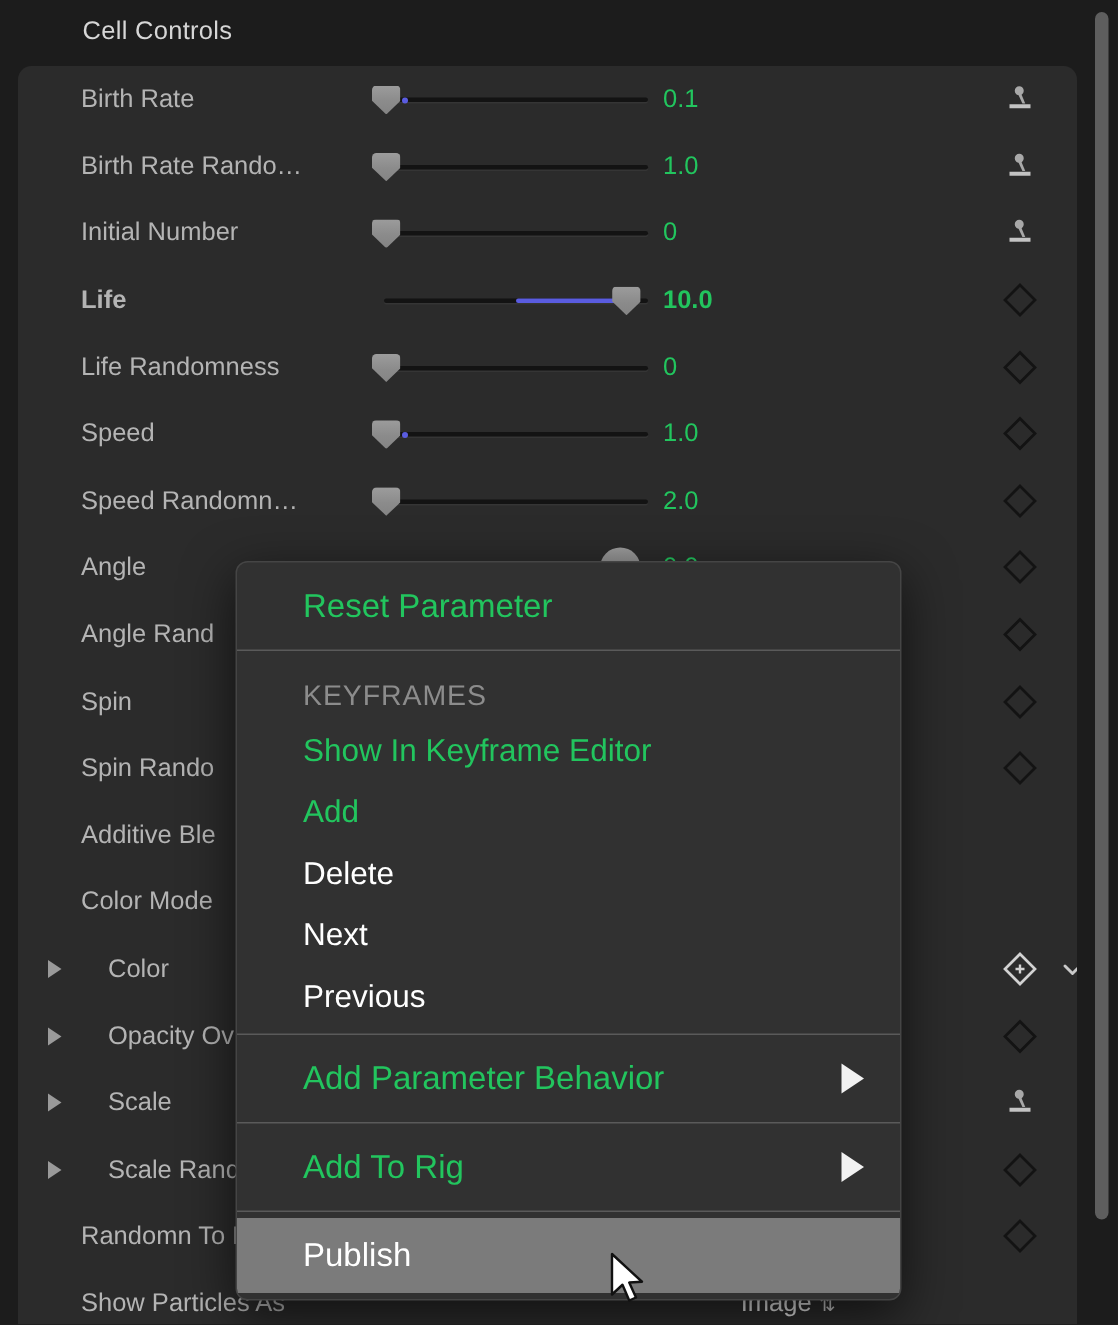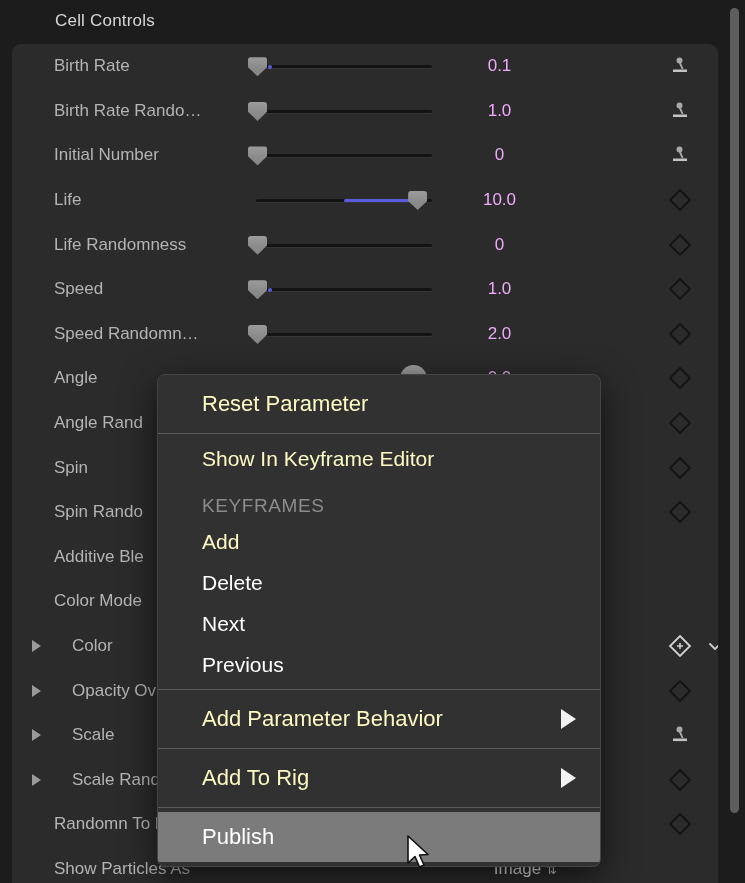--- a/index.html
+++ b/index.html
@@ -47,23 +47,23 @@
     border-radius:3px 3px 8px 8px;
     clip-path:polygon(0 0,100% 0,100% 52%,50% 100%,0 52%);
   }
   .knob-round{
     position:absolute;width:27px;height:27px;border-radius:50%;
     background:linear-gradient(180deg,#9c9c9c,#848484);
   }
 
   
   .value{
-    position:absolute;left:430px;width:115px;text-align:center;
+    position:absolute;left:430px;width:115px;text-align:left;
     top:50%;transform:translateY(-50%);
-    font-size:17px;color:#f0abfc;
+    font-size:17px;color:#22c55e;
   }
 
   
   .kf{position:absolute;left:655px;top:50%;transform:translateY(-50%);width:32px;height:26px;}
   .chev-down{
     position:absolute;left:696px;top:50%;transform:translateY(-50%);
     width:14px;height:14px;
   }
   .popupval{
     position:absolute;left:400px;width:145px;text-align:right;top:50%;transform:translateY(-50%);
@@ -79,21 +79,21 @@
   
   .ctxmenu{
     position:absolute;left:157px;top:374px;width:442px;
     background:#313131;border-radius:8px;
     border:1px solid #454545;
     box-shadow:0 10px 34px rgba(0,0,0,.62);
     overflow:hidden;
   }
   .mi{
     position:relative;height:50px;display:flex;align-items:center;
-    padding-left:44px;font-size:22px;color:#fef9c3;box-sizing:border-box;
+    padding-left:44px;font-size:22px;color:#22c55e;box-sizing:border-box;
   }
   .mi.small{height:41px;font-size:21px;}
   .mi.disabled{color:#ffffff;}
   .mi.sectionhead{
     height:42px;font-size:19px;color:#8c8c8c;letter-spacing:.6px;
     align-items:flex-end;padding-bottom:4px;
   }
   .mi.highlight{background:#7b7b7b;color:#ffffff;}
   .mi .arrow{
     position:absolute;right:24px;top:50%;transform:translateY(-50%);
@@ -147,21 +147,21 @@
           <div class="track"></div>
           <div class="knob" style="left: 0px;"></div>
         </div>
         <div class="value">0</div>
         <div class="kf"><svg viewBox="0 0 26 26" width="26" height="26">
             <path d="M9.5 4.5 m0 3 a3 3 0 1 0 6 0 a3 3 0 1 0 -6 0" fill="#a8a8a8"></path>
             <path d="M11.6 9.5 L13.8 9.5 L16.5 16 L14.6 16 Z" fill="#a8a8a8"></path>
             <path d="M6 16.5 h14 v2.6 h-14 z" fill="#c3c3c3"></path>
           </svg></div>
       </div>
-      <div class="row" style="top: 133.8px;">
+      <div class="row" style="top: 133.8px; font-weight: bold;">
         <div class="row-label">Life</div>
         <div class="slider">
           <div class="track"></div>
           <div class="fill" style="left: 96px; width: 80.16px;"></div>
           <div class="knob" style="left: 160.16px;"></div>
         </div>
         <div class="value">10.0</div>
         <div class="kf"><svg viewBox="0 0 26 26" width="26" height="26">
             <path d="M13 3 L23 13 L13 23 L3 13 Z" fill="none" stroke="#131313" stroke-width="1.8"></path>
           </svg></div>
@@ -282,22 +282,22 @@
 
   <div class="ctxmenu">
 
     <div class="grp">
       <div class="mi">Reset Parameter</div>
     </div>
 
     <div class="sep"></div>
 
     <div class="grp">
+      <div class="mi sectionhead">KEYFRAMES</div>
       <div class="mi small">Show In Keyframe Editor</div>
-      <div class="mi sectionhead">KEYFRAMES</div>
       <div class="mi small">Add</div>
       <div class="mi small disabled">Delete</div>
       <div class="mi small disabled">Next</div>
       <div class="mi small disabled">Previous</div>
     </div>
 
     <div class="sep"></div>
 
     <div class="grp">
       <div class="mi">

